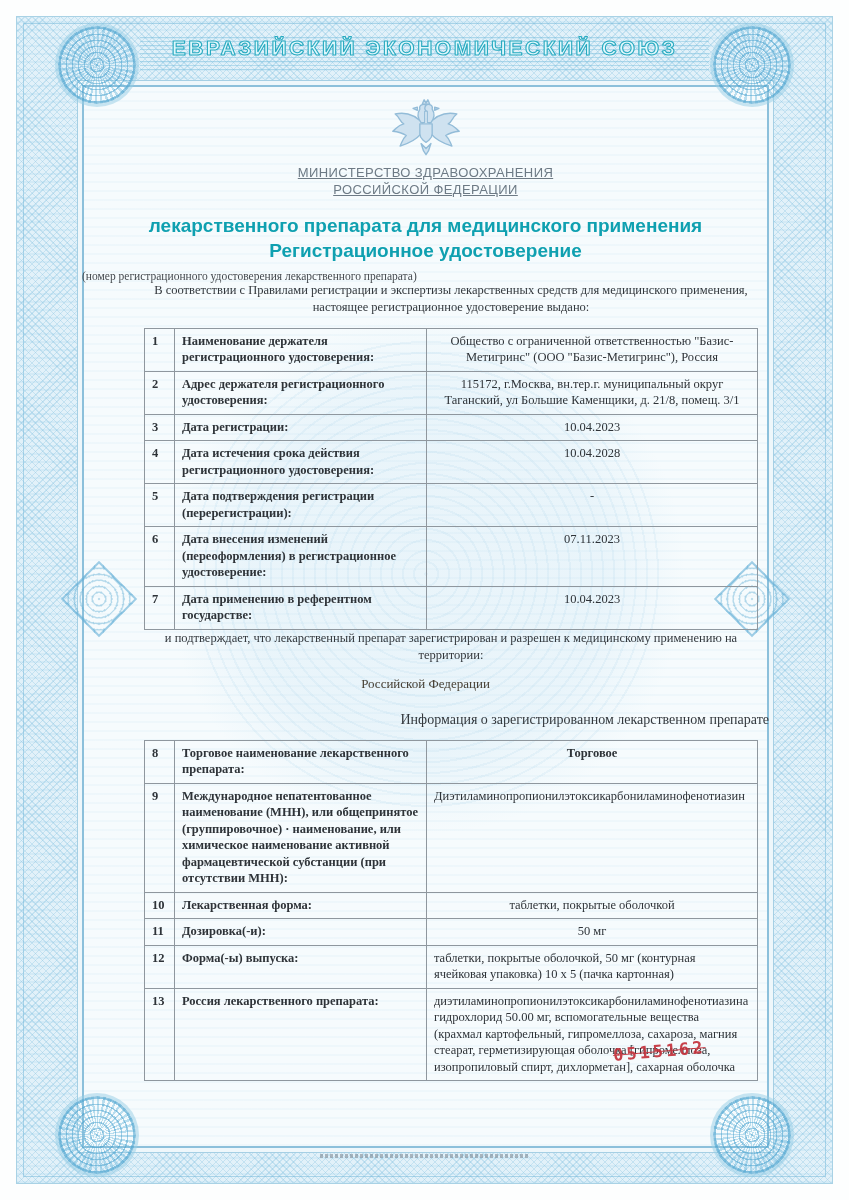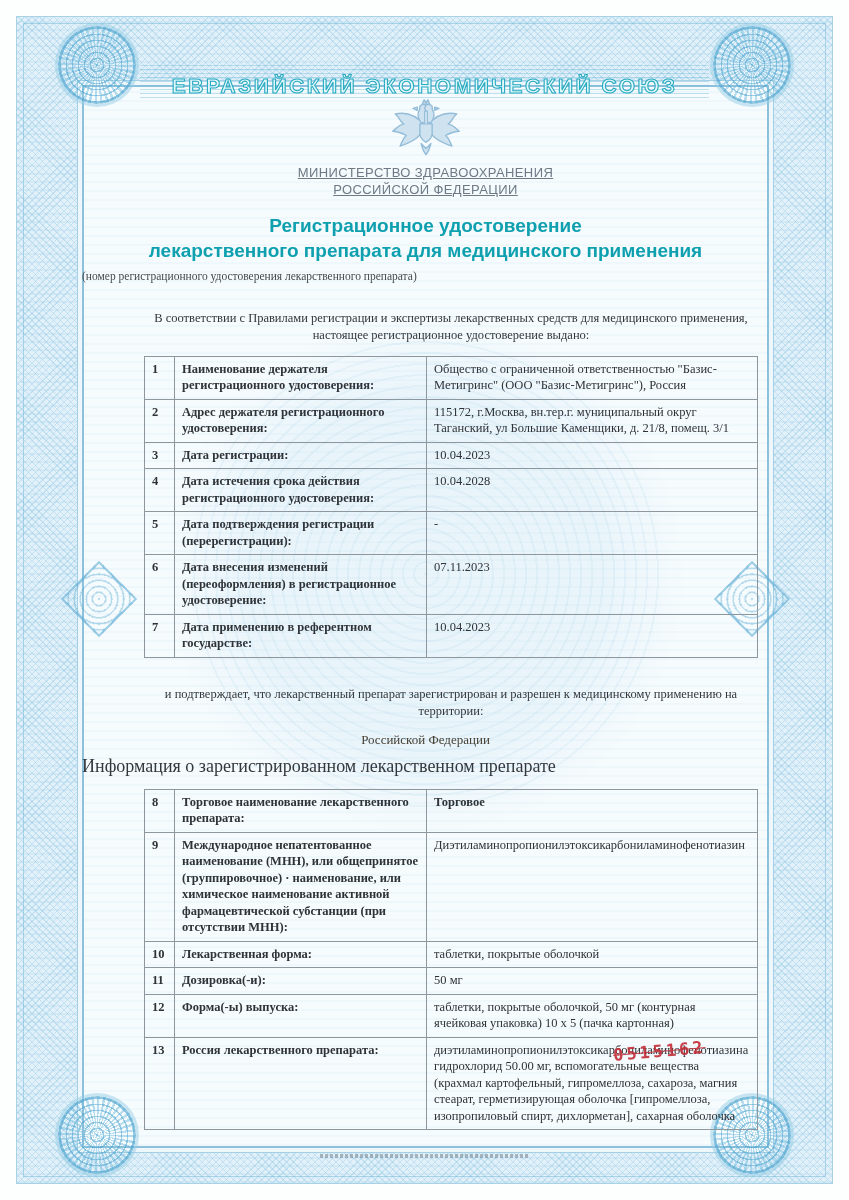--- a/index.html
+++ b/index.html
@@ -51,23 +51,22 @@
   .side-ornament {
     position:absolute; width:50px; height:50px; z-index:3; transform:rotate(45deg);
     background: repeating-radial-gradient(circle, rgba(90,170,210,.45) 0 1.5px, transparent 1.5px 6px);
     border:2px solid rgba(100,175,215,.6);
   }
   .side-ornament.left  { left:72px; top:572px; }
   .side-ornament.right { right:70px; top:572px; }
   
   .eaeu-band {
     position:absolute; left:140px; right:140px; top:36px; height:34px; z-index:4;
-    display:flex; align-items:flex-end; justify-content:center;
+    display:flex; align-items:flex-start; justify-content:center;
     background: repeating-linear-gradient(0deg, rgba(120,190,220,.45) 0 1px, transparent 1px 4px);
-    margin-top: 28px;
   }
   .eaeu-text {
     font-family:"Liberation Sans", sans-serif; font-weight:bold; font-size:21px;
     letter-spacing:2.5px; color:rgba(224,248,252,.95);
     -webkit-text-stroke:1.1px #28aac0; white-space:nowrap;
   }
   
   .content {
     position:absolute; left:82px; right:80px; top:85px; bottom:52px; z-index:5;
     padding-top:12px; overflow:hidden;
@@ -77,35 +76,35 @@
     text-align:center; font-family:"Liberation Sans", sans-serif;
     font-size:13px; letter-spacing:.4px; color:#6d7a85; line-height:1.3;text-decoration:underline;
   }
   .doc-title {
     margin-top:14px; text-align:center; font-family:"Liberation Sans", sans-serif;
     font-weight:bold; font-size:19px; color:#0fa0b0; line-height:1.35;
   }
   .reg-number { margin-top:20px; text-align:center; font-weight:bold; font-size:15.5px; color:#4f3e33; }
   .reg-number span { text-decoration:underline; letter-spacing:.3px; }
   .caption { margin-top:6px; text-align:left; font-size:11.5px; color:#44494e; }
-  .para { margin:28px 0 0 62px; width:614px; text-align:center; font-size:12.5px; line-height:1.35; }
+  .para { margin:0 0 0 62px; width:614px; text-align:center; font-size:12.5px; line-height:1.35; }
   .territory { margin-top:12px; text-align:center; font-size:13px; color:#474035; }
   .territory-caption { margin-top:8px; text-align:center; font-size:12px; }
-  .info-heading { margin-top:8px; text-align:left; font-size:18px; }
+  .info-heading { margin-top:20px; text-align:right; font-size:14px; }
   
   table.cert { margin:12px 0 0 62px; width:614px; border-collapse:collapse; table-layout:fixed; }
   col.w-num { width:30px; } col.w-label { width:252px; } col.w-value { width:auto; }
   table.cert td {
     border:1px solid #8f979e; padding:4px 7px 5px; font-size:12.5px;
     line-height:1.32; vertical-align:top; color:#2e3338;
   }
   td.c-num { border-right:0; font-weight:bold; padding-right:0; padding-left:8px; }
   td.c-label { border-left:0; font-weight:bold; }
   td.c-value { overflow-wrap:break-word; }
-  td.c-value.center { text-align:left;font-family:Liberation Serif, serif; }
+  td.c-value.center { text-align:center;font-family:Liberation Serif, serif; }
   td.c-value.v-bold { font-weight:bold; }
   
   .stamp {
     position:absolute; left:531px; top:956px;
     font-family:"DejaVu Sans Mono", monospace; font-weight:bold; font-size:17px;
     letter-spacing:3px; color:#c4323c; transform:rotate(-5deg);
     text-decoration:line-through; opacity:.92; pointer-events:none;
   }
   .microtext {
     position:absolute; bottom:42px; left:50%; transform:translateX(-50%); z-index:6;
@@ -147,22 +146,22 @@
         <path d="M52 72 l8 8 8 -8 -4 12 -4 6 -4 -6 z"></path>
       </g>
     </svg>
 
     <div class="ministry">
       <div>МИНИСТЕРСТВО ЗДРАВООХРАНЕНИЯ</div>
       <div>РОССИЙСКОЙ ФЕДЕРАЦИИ</div>
     </div>
 
     <div class="doc-title">
+      <div>лекарственного препарата для медицинского применения</div>
       <div>Регистрационное удостоверение</div>
-      <div>лекарственного препарата для медицинского применения</div>
     </div>
 
     <div class="caption">(номер регистрационного удостоверения лекарственного препарата)</div>
 
     <div class="para">В соответствии с Правилами регистрации и экспертизы лекарственных средств для медицинского применения, настоящее регистрационное удостоверение выдано:</div>
 
     <table class="cert">
       <colgroup>
           <col class="w-num">
           <col class="w-label">

